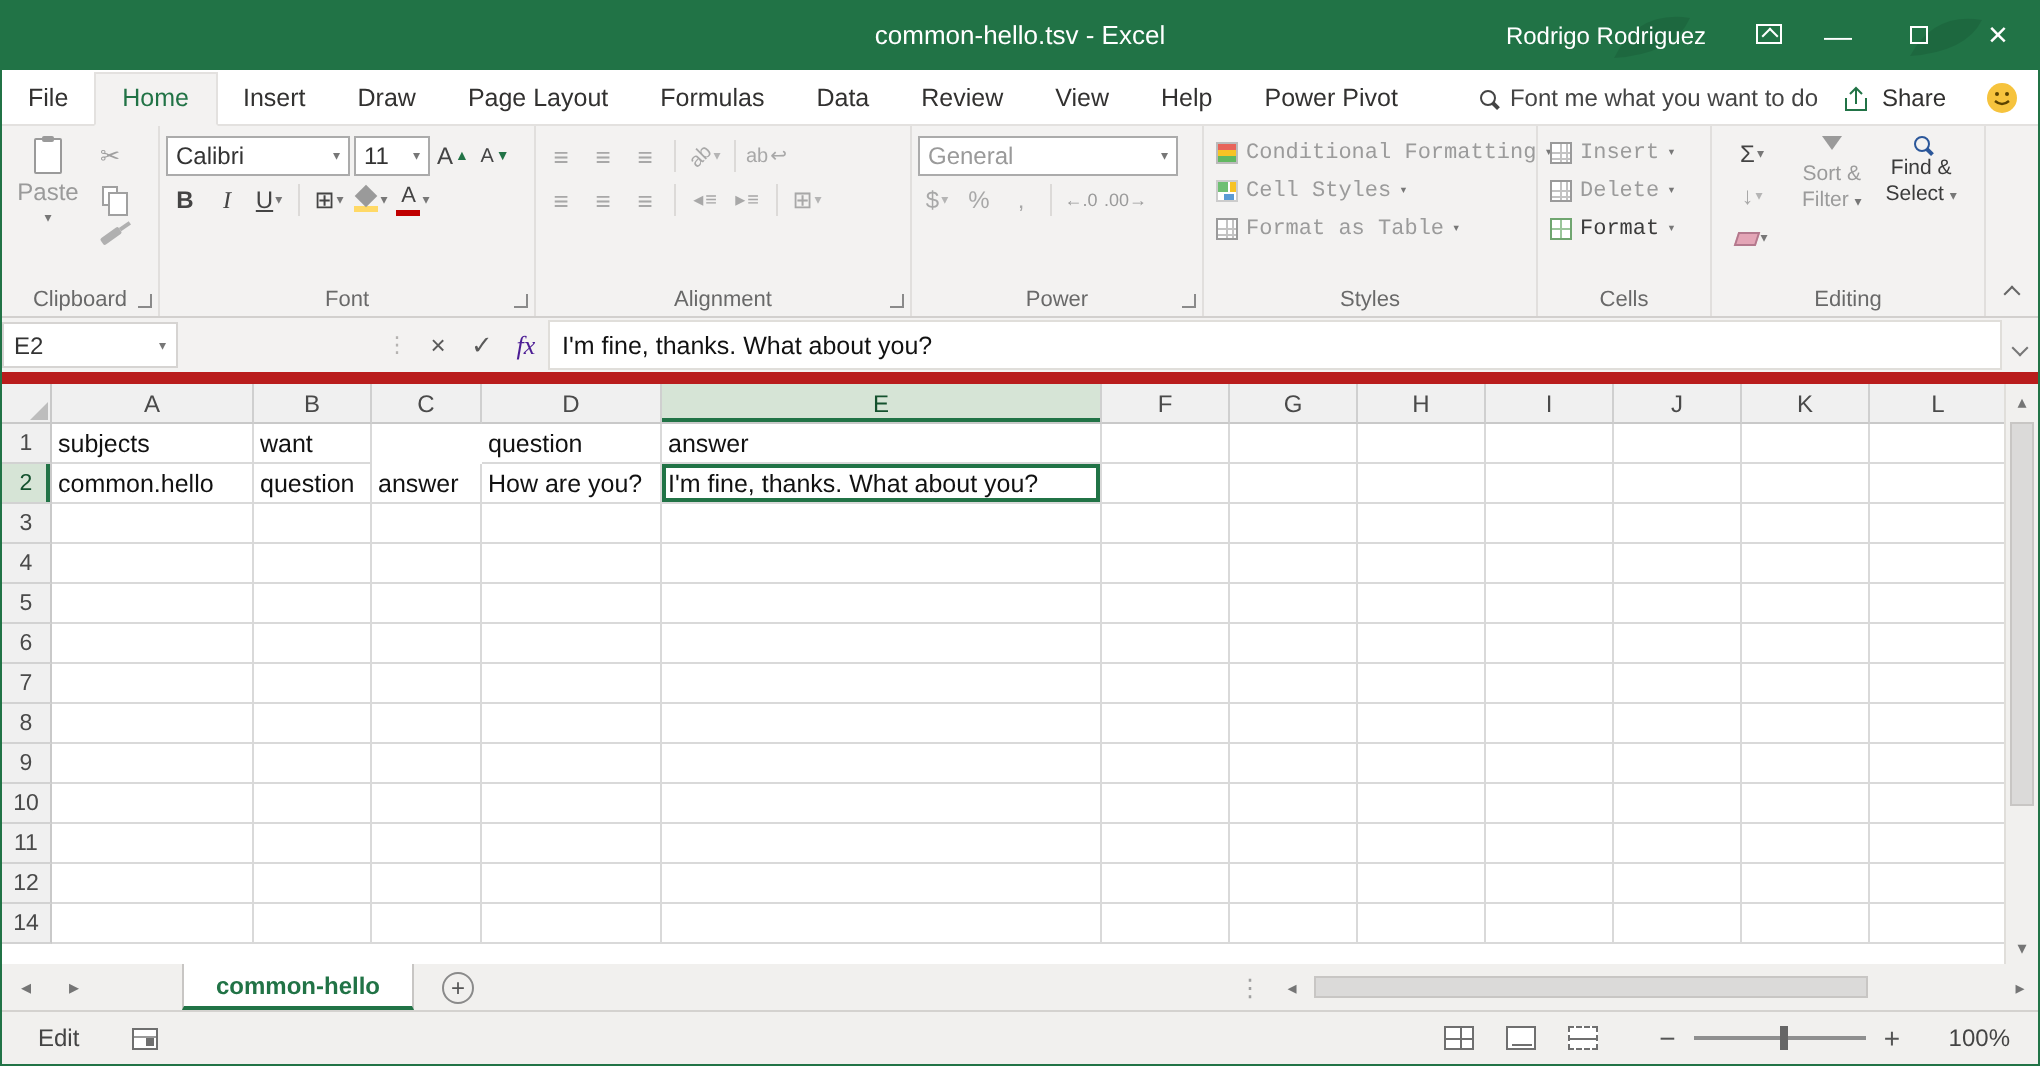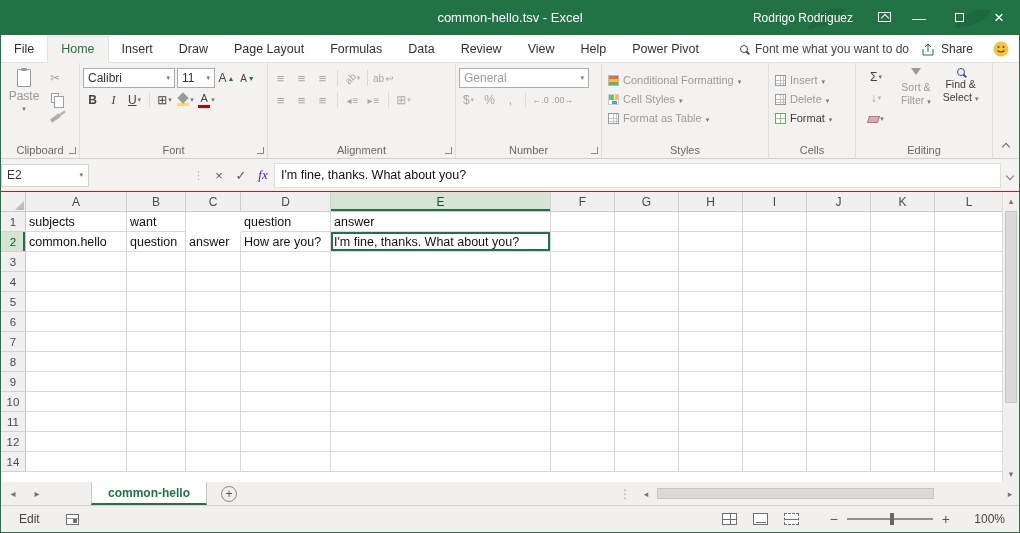--- a/index.html
+++ b/index.html
@@ -72,21 +72,21 @@
   .fc-ic { display:flex; flex-direction:column; align-items:center; line-height:1; }
   .fc-ic .letter { font-size:11px; color:#444; }
   .fc-ic .bar { width:12px; height:3px; margin-top:1px; }
   .bucket-ic { display:flex; flex-direction:column; align-items:center; }
   .bucket-ic .bkt { width:8px; height:8px; background:#9a9a9a; transform:rotate(45deg); margin-bottom:1px; }
   .bucket-ic .bar { width:12px; height:3px; }
   sup.sz { font-size:7px; color:#217346; }
   .dec-btn { font-size:9px; color:#9a9a9a; letter-spacing:0; }
   .align-ic { font-size:13px; }
 
-  .stack-item { display:flex; align-items:flex-end; height:19px; gap:4px; padding-left:3px; font-size:11px; color:#9b9b9b; cursor:pointer; white-space:nowrap; }
+  .stack-item { display:flex; align-items:center; height:19px; gap:4px; padding-left:3px; font-size:11px; color:#9b9b9b; cursor:pointer; white-space:nowrap;font-family:Liberation Mono, monospace; }
   .stack-item.en { color:#3b3b3b; }
   .ic-cf { width:11px; height:11px; border:1px solid #bbb; background:linear-gradient(180deg,#e8645a 0 33%,#f7c325 33% 66%,#61b861 66% 100%); flex:none; }
   .ic-grid { width:11px; height:11px; border:1px solid #9a9a9a; flex:none;
              background:linear-gradient(#c3c3c3,#c3c3c3) 0 3.5px/100% 1px no-repeat,
                         linear-gradient(#c3c3c3,#c3c3c3) 0 7px/100% 1px no-repeat,
                         linear-gradient(#c3c3c3,#c3c3c3) 3.5px 0/1px 100% no-repeat,
                         linear-gradient(#c3c3c3,#c3c3c3) 7px 0/1px 100% no-repeat,#fff; }
   .ic-grid.grn { border-color:#6fa56f;
              background:linear-gradient(#9bc69b,#9bc69b) 0 3.5px/100% 1px no-repeat,
                         linear-gradient(#9bc69b,#9bc69b) 3.5px 0/1px 100% no-repeat,#fff; }
@@ -97,21 +97,21 @@
 
   .edit-wrap { display:flex; gap:4px; }
   .edit-col { display:flex; flex-direction:column; gap:1px; width:34px; }
   .vbtn { display:flex; flex-direction:column; align-items:center; font-size:10.5px; line-height:1.2; color:#9b9b9b; cursor:pointer; padding:1px 4px; }
   .vbtn.en { color:#3b3b3b; }
   .funnel { width:0; height:0; border:5px solid transparent; border-top:7px solid #9a9a9a; margin-bottom:1px; }
   .eraser-ic { width:11px; height:7px; background:#e3a5b6; border:1px solid #b3798d; transform:skewX(-18deg); }
   .collapse-btn { position:absolute; right:10px; bottom:5px; color:#666; cursor:pointer; }
 
   
-  .formulabar { height:33px; flex:none; background:#f3f2f1; display:flex; align-items:center; padding:4px 0 4px 0; border-bottom:1px solid #b91c1c; }
+  .formulabar { height:33px; flex:none; background:#f3f2f1; display:flex; align-items:center; padding:4px 0 4px 0; border-bottom:6px solid #b91c1c; }
   .namebox { width:88px; height:23px; background:#fff; border:1px solid #d6d4d2; margin-left:0; display:flex; align-items:center; justify-content:space-between; padding:0 5px; font-size:12px; cursor:pointer; }
   .fb-gap { width:100px; }
   .fb-grip { color:#b5b3b1; font-size:11px; padding:0 4px; cursor:col-resize; }
   .fb-btn { width:22px; text-align:center; color:#5a5a5a; font-size:13px; cursor:pointer; }
   .fb-btn.fx { font-family:"Liberation Serif", serif; font-style:italic; color:#4c1d95; }
   .fb-input { flex:1; height:25px; background:#fff; border:1px solid #e0deda; display:flex; align-items:center; padding:0 6px; font-size:12.5px; color:#111; white-space:nowrap; overflow:hidden; }
   .fb-expand { width:18px; text-align:center; color:#777; cursor:pointer; }
 
   
   .grid-wrap { flex:1; min-height:0; display:flex; background:#fff; }
@@ -340,21 +340,21 @@
         <span class="tbtn dis">
             <span>$</span>
             <span class="caret">▾</span>
           </span>
         <span class="tbtn dis">%</span>
         <span class="tbtn dis">,</span>
         <span class="vsep"></span>
         <span class="tbtn dec-btn">←.0</span>
         <span class="tbtn dec-btn">.00→</span>
       </div>
-      <div class="rg-label">Number</div>
+      <div class="rg-label">Power</div>
       <span class="launcher"></span>
     </div>
 
     <div class="rgroup" style="width:167px">
       <div class="stack-item">
         <span class="ic-cf"></span>
         <span>Conditional Formatting</span>
         <span class="caret">▾</span>
       </div>
       <div class="stack-item">

